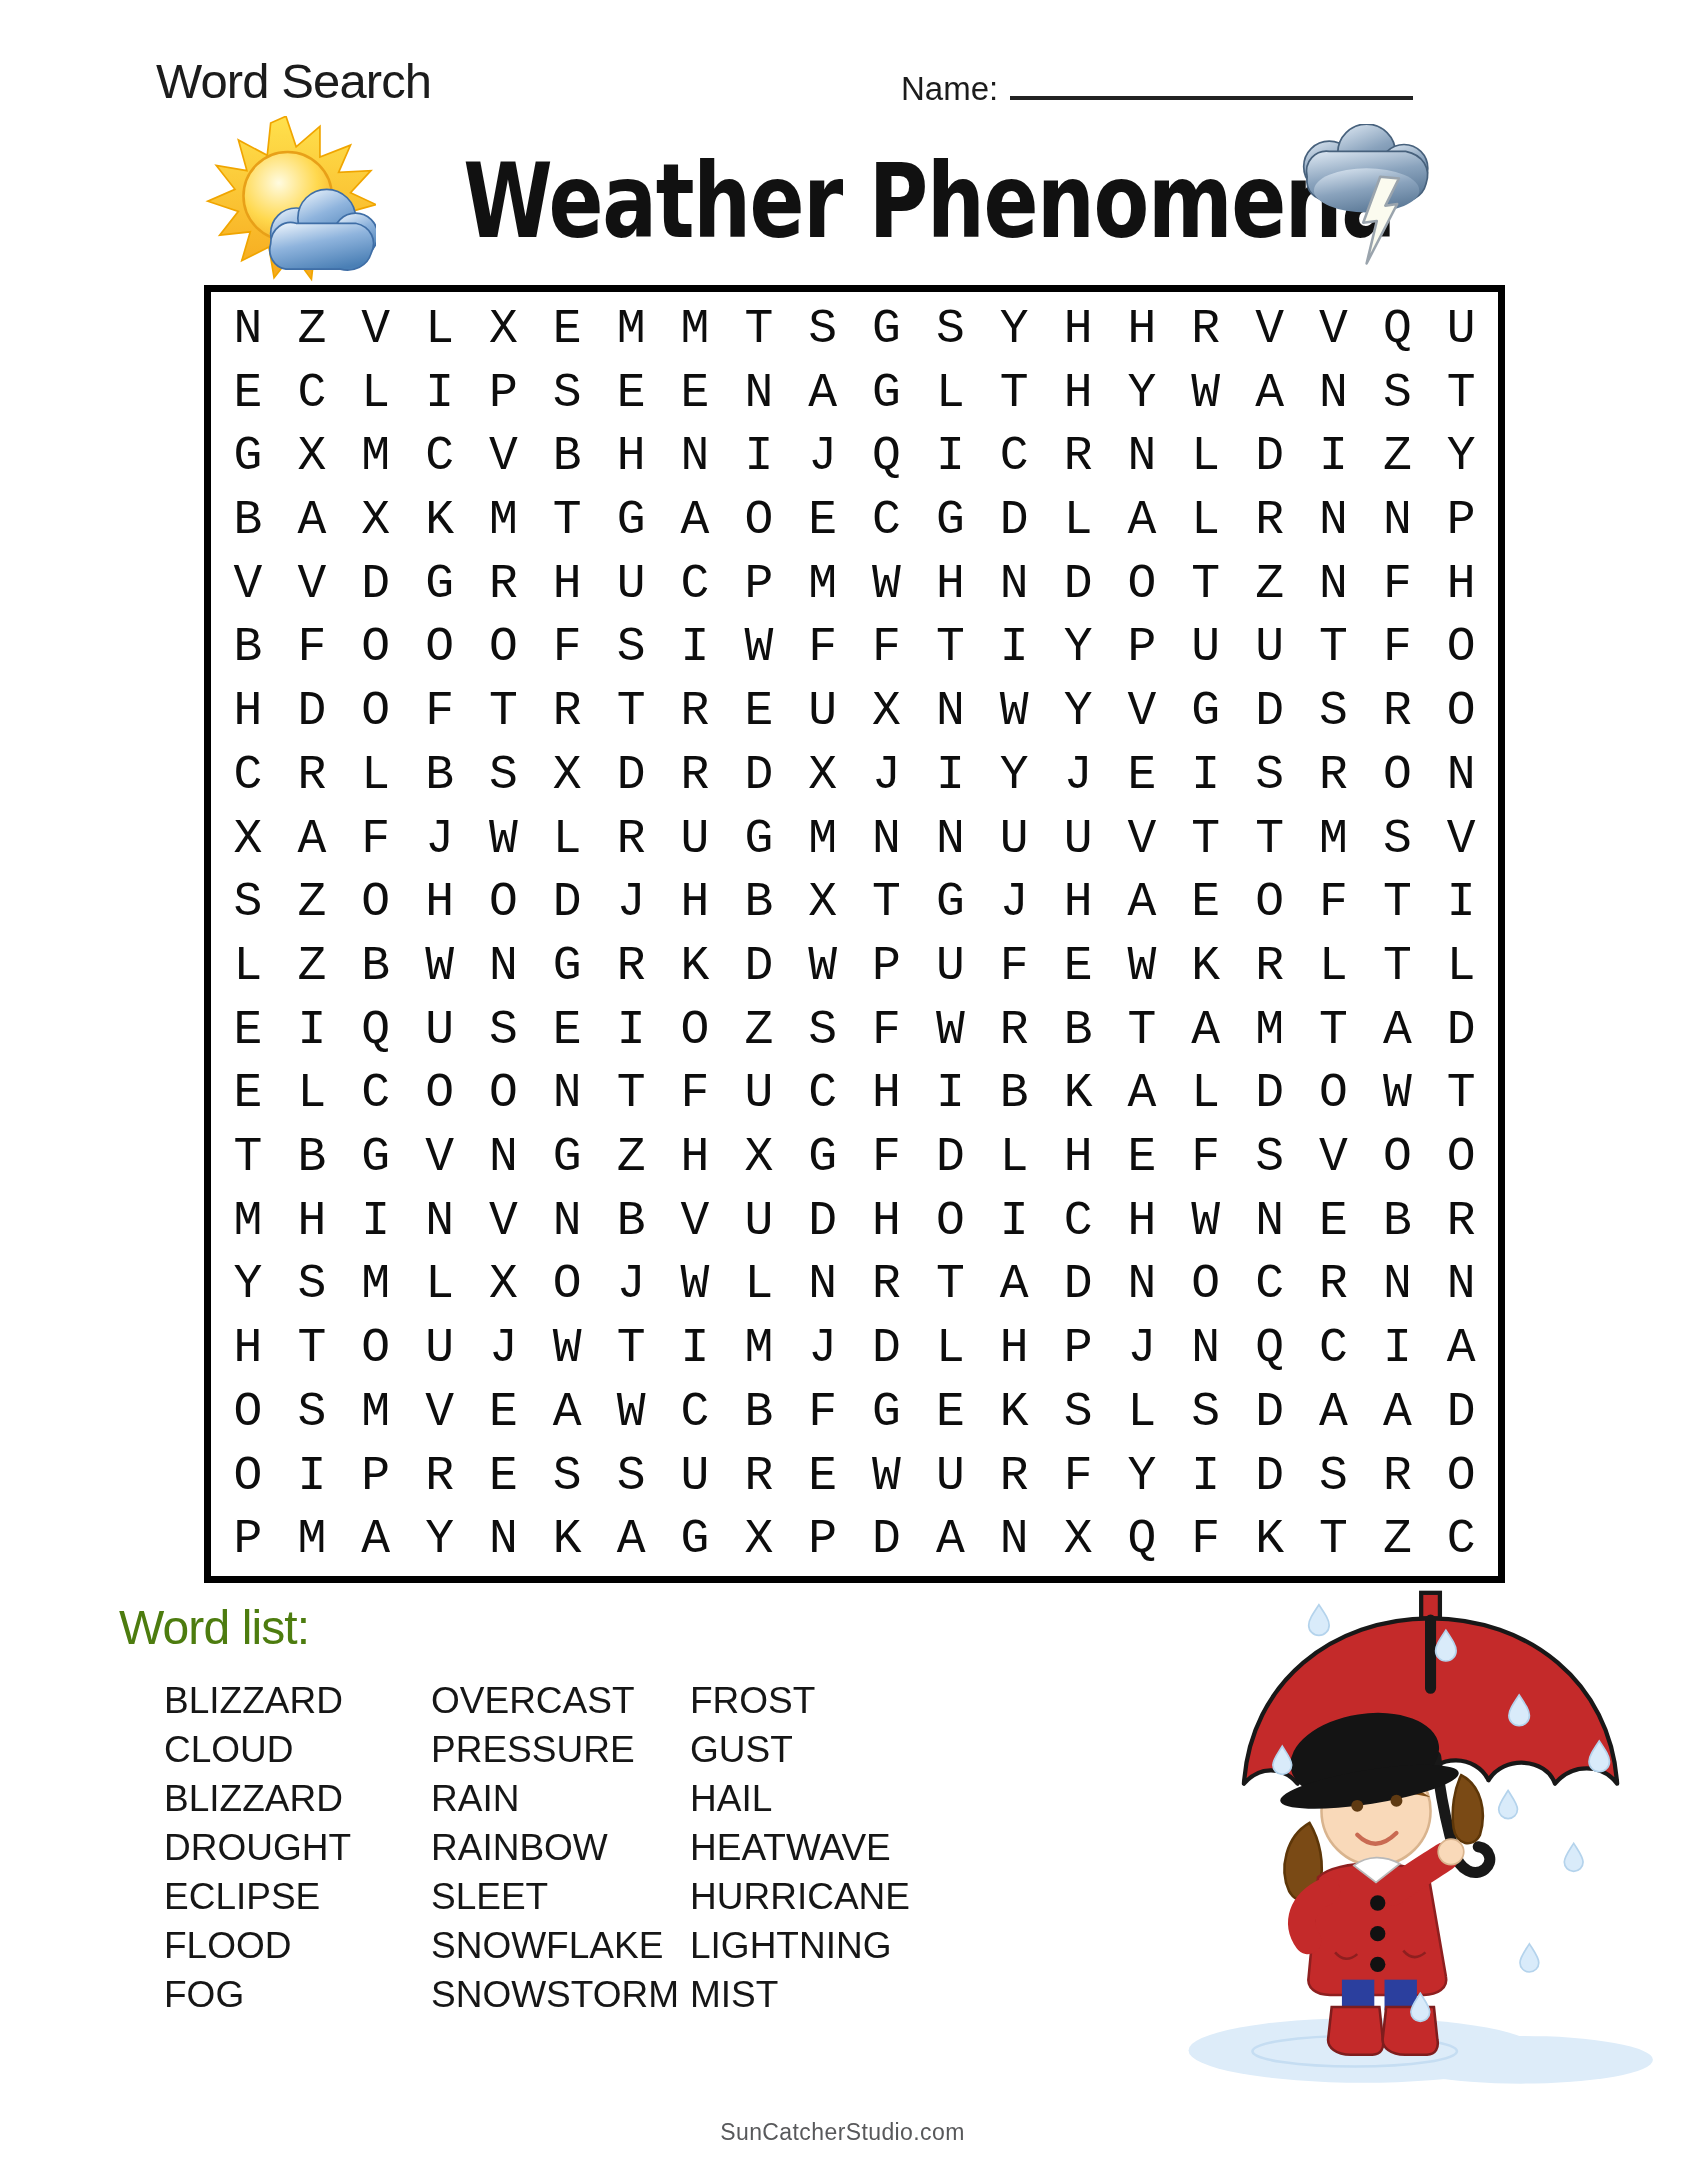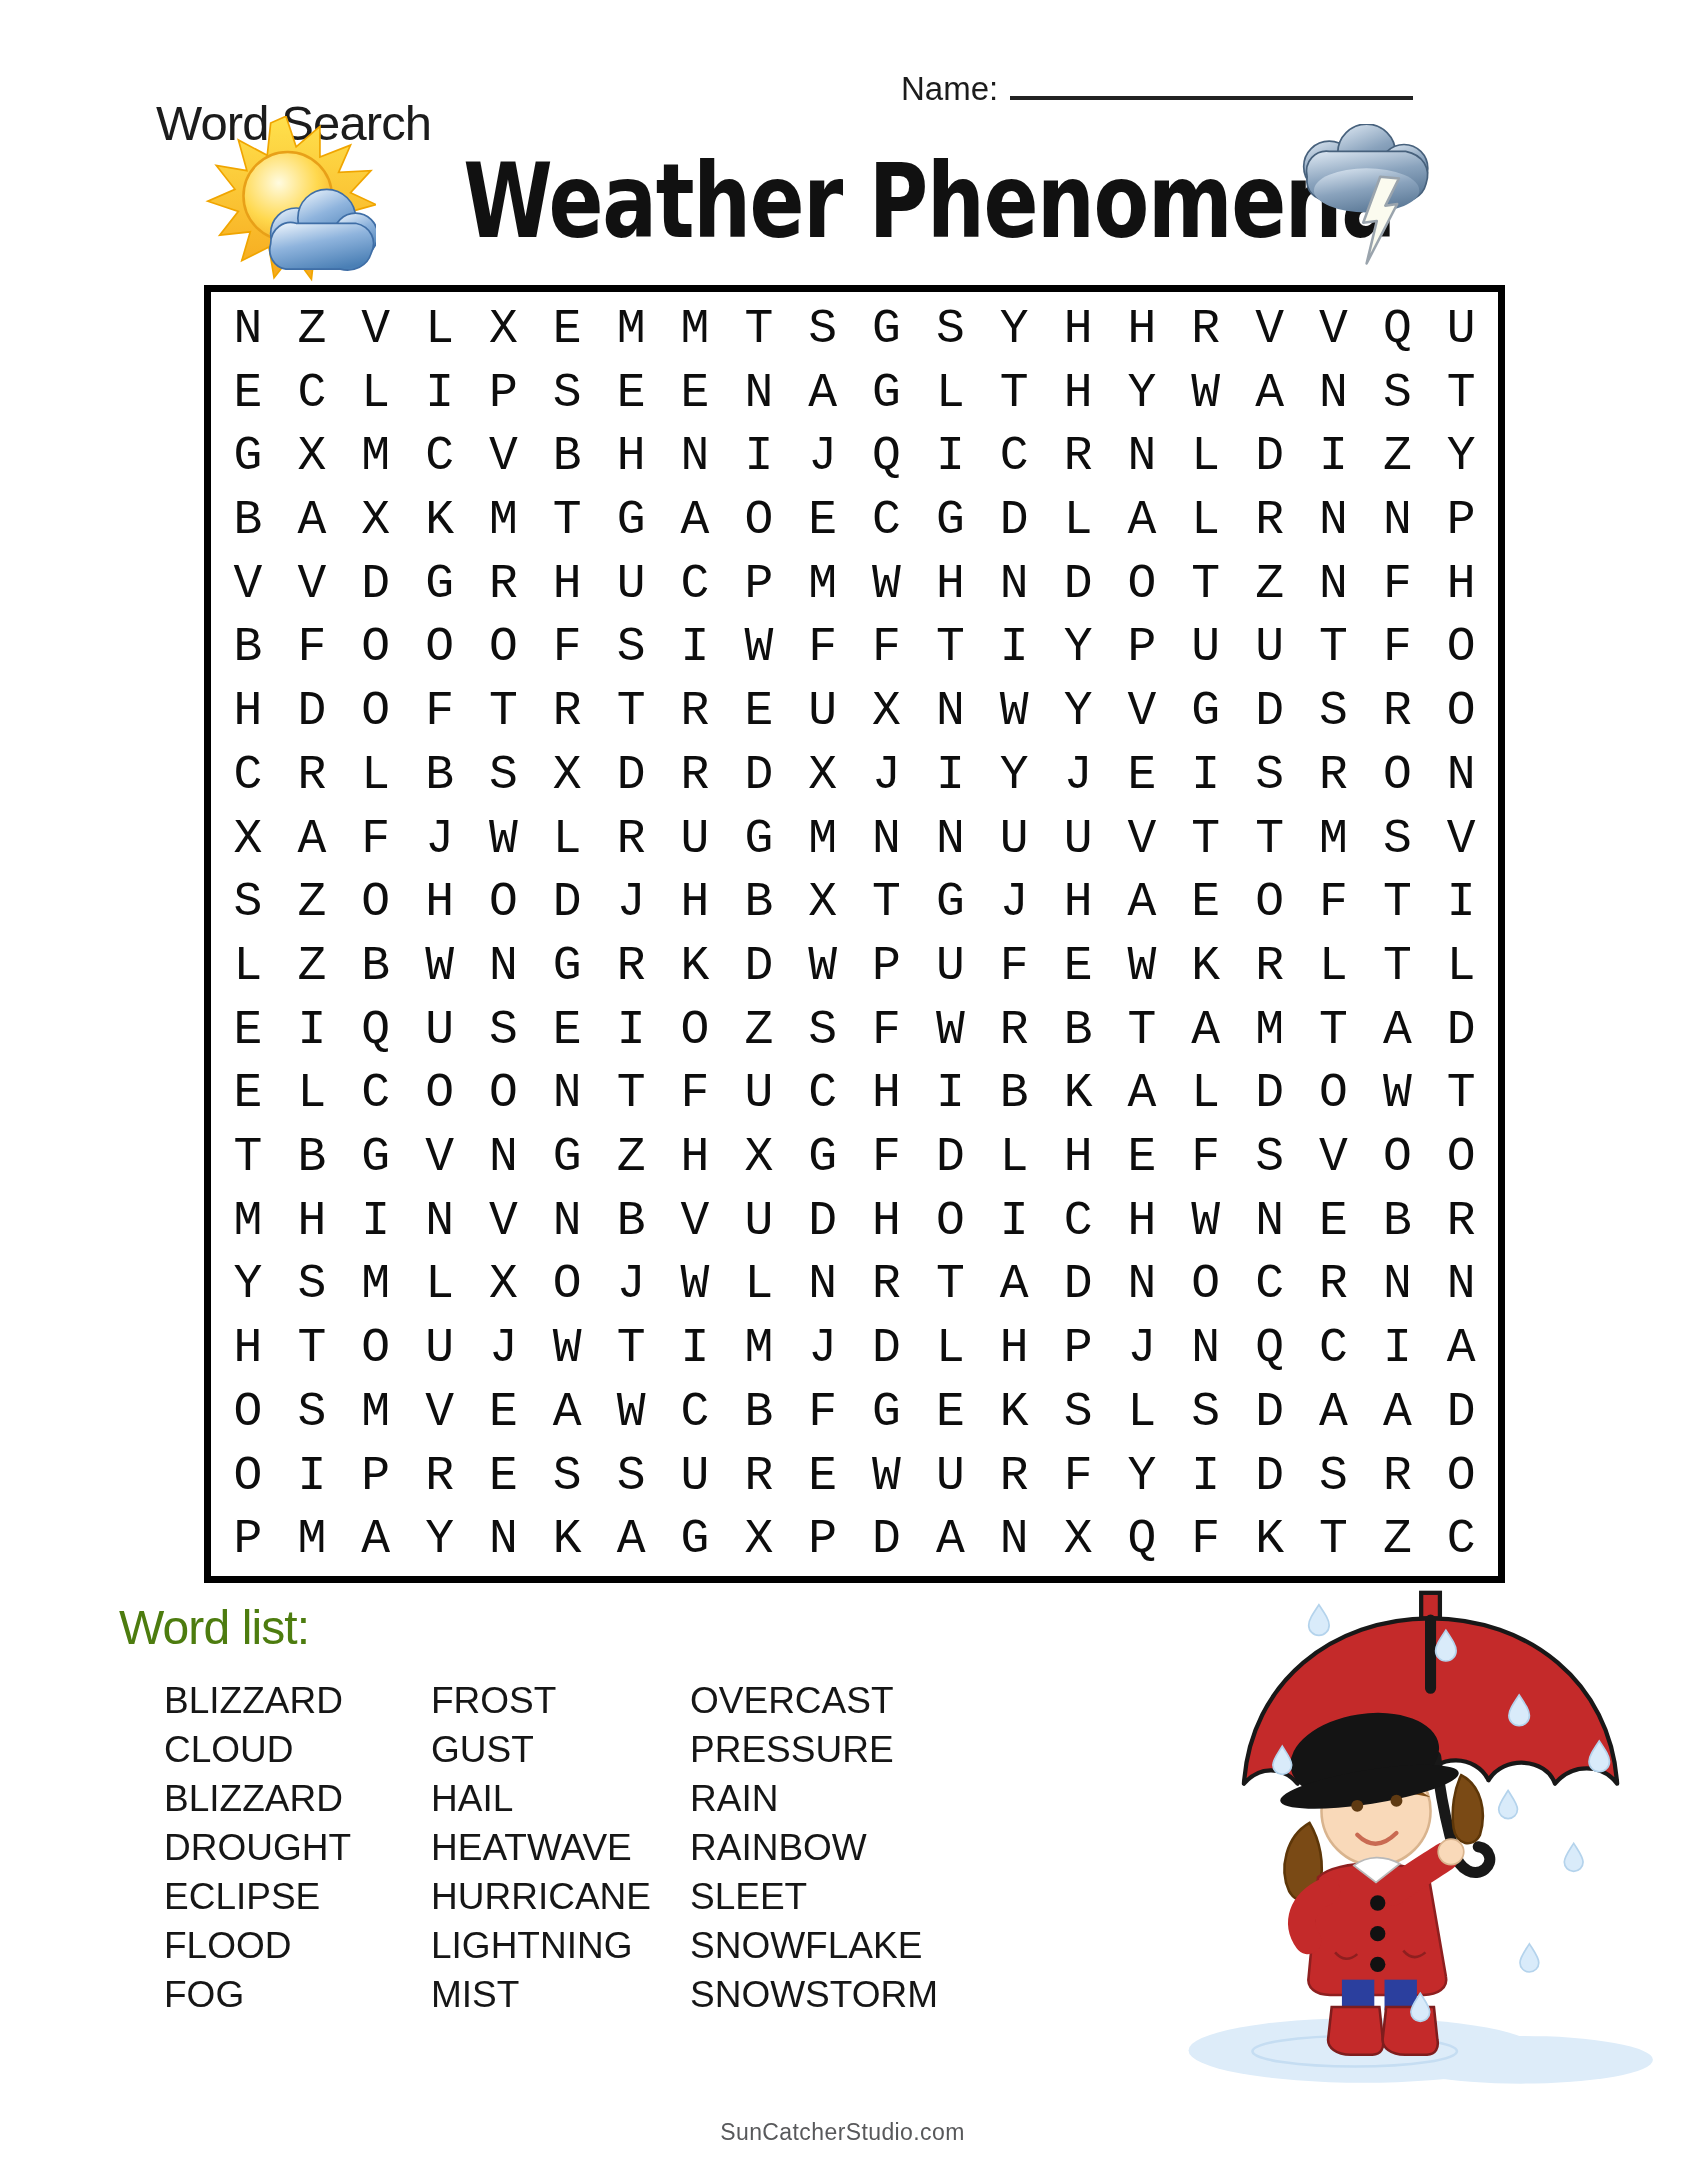--- a/index.html
+++ b/index.html
@@ -3,21 +3,21 @@
 <meta charset="utf-8">
 <style>
   html,body{margin:0;padding:0;}
   body{
     width:1685px;height:2181px;position:relative;background:#ffffff;
     font-family:"Liberation Sans",sans-serif;color:#1a1a1a;overflow:hidden;
   }
   
   .ws-label{
     position:absolute;left:156px;top:53px;font-size:49px;font-weight:300;
-    letter-spacing:-0.9px;color:#1c1c1c;margin-top:42px;
+    letter-spacing:-0.9px;color:#1c1c1c;
   }
   .name-wrap{position:absolute;left:901px;top:53px;font-size:33px;font-weight:300;color:#1c1c1c;}
   .name-line{
     display:inline-block;width:403px;height:43px;margin-left:12px;
     border-bottom:4.3px solid #222;vertical-align:baseline;
   }
   
   .title-row{position:absolute;left:0;top:0;width:100%;}
   .page-title{
     position:absolute;left:332px;top:129px;width:1005px;height:145px;
@@ -531,36 +531,36 @@
     <div class="wcol">
       <div class="word">BLIZZARD</div>
       <div class="word">CLOUD</div>
       <div class="word">BLIZZARD</div>
       <div class="word">DROUGHT</div>
       <div class="word">ECLIPSE</div>
       <div class="word">FLOOD</div>
       <div class="word">FOG</div>
     </div>
     <div class="wcol">
+      <div class="word">OVERCAST</div>
+      <div class="word">PRESSURE</div>
+      <div class="word">RAIN</div>
+      <div class="word">RAINBOW</div>
+      <div class="word">SLEET</div>
+      <div class="word">SNOWFLAKE</div>
+      <div class="word">SNOWSTORM</div>
+    </div>
+    <div class="wcol">
       <div class="word">FROST</div>
       <div class="word">GUST</div>
       <div class="word">HAIL</div>
       <div class="word">HEATWAVE</div>
       <div class="word">HURRICANE</div>
       <div class="word">LIGHTNING</div>
       <div class="word">MIST</div>
-    </div>
-    <div class="wcol">
-      <div class="word">OVERCAST</div>
-      <div class="word">PRESSURE</div>
-      <div class="word">RAIN</div>
-      <div class="word">RAINBOW</div>
-      <div class="word">SLEET</div>
-      <div class="word">SNOWFLAKE</div>
-      <div class="word">SNOWSTORM</div>
     </div>
   </div>
 
 <svg class="girl-illustration" viewBox="0 0 575 595">
   <g>
     <ellipse cx="215" cy="545" rx="205" ry="38" fill="#ddecf9"></ellipse>
     <ellipse cx="400" cy="556" rx="155" ry="28" fill="#ddecf9"></ellipse>
     <ellipse cx="205" cy="546" rx="120" ry="18" fill="none" stroke="#c5ddf2" stroke-width="3"></ellipse>
   </g>
 

